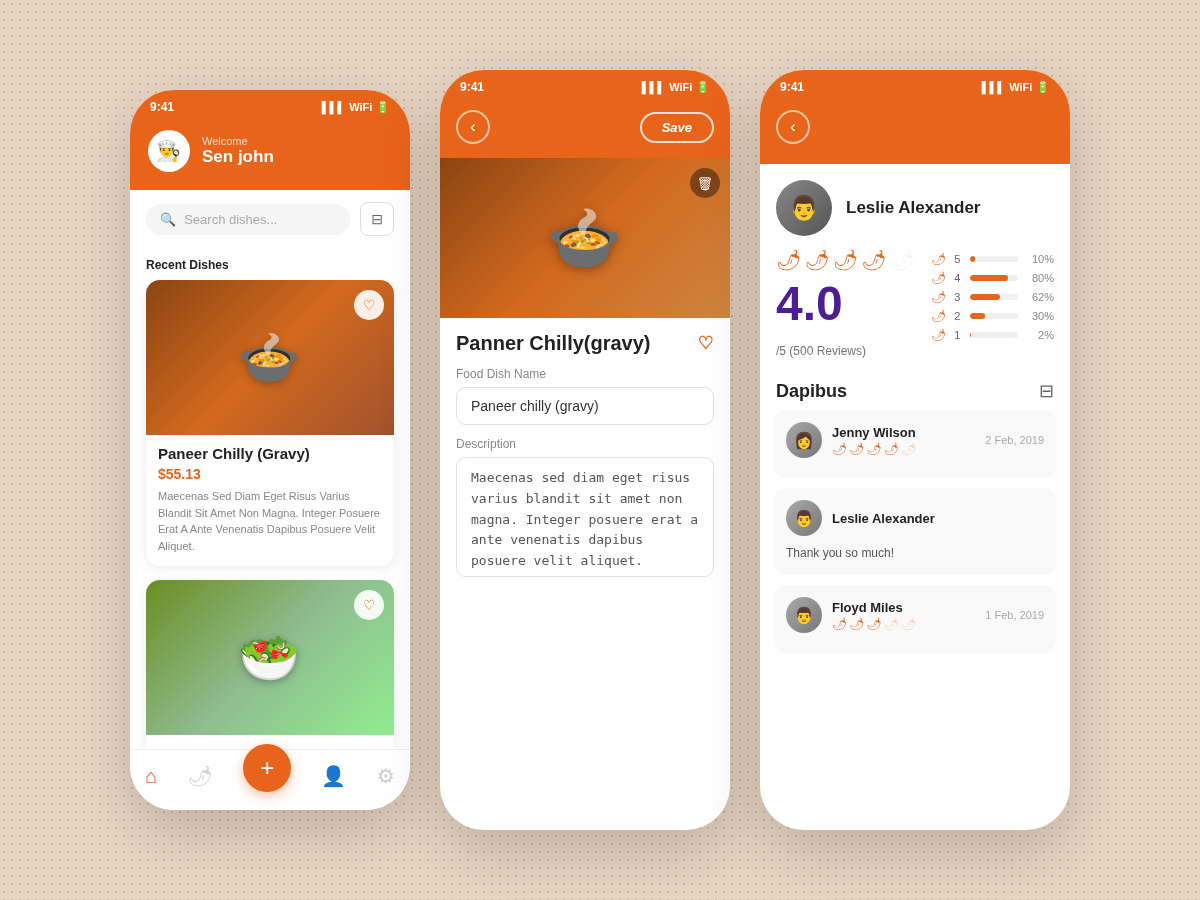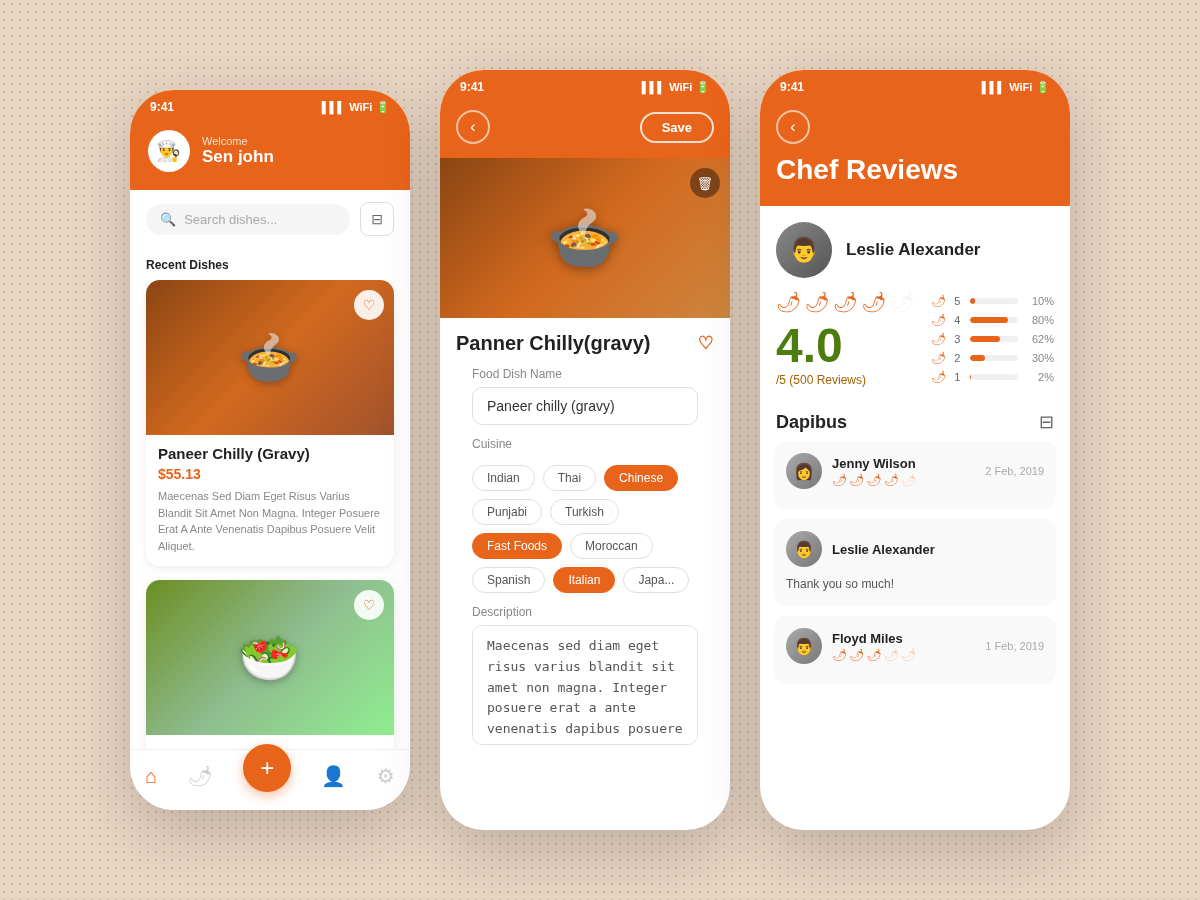--- a/index.html
+++ b/index.html
@@ -155,21 +155,21 @@
       border-radius: 50%;
       border: 2px solid rgba(255,255,255,0.6);
       display: flex; align-items: center; justify-content: center;
       color: #fff; font-size: 16px;
     }
     .save-btn {
       background: transparent;
       border: 2px solid rgba(255,255,255,0.8);
       border-radius: 20px;
       padding: 6px 20px;
-      color: #fff; font-size: 13px; font-weight: 600;
+      color: #fff; font-size: 13px; font-weight: 600; font-style: italic;
     }
 
     .dish-edit-img {
       width: 100%; height: 160px;
       background: linear-gradient(135deg, #8B4513, #D2691E, #cd853f);
       position: relative;
       display: flex; align-items: center; justify-content: center;
     }
     .trash-btn {
       position: absolute; top: 10px; right: 10px;
@@ -179,21 +179,21 @@
       display: flex; align-items: center; justify-content: center;
       color: #fff; font-size: 13px;
     }
     .dish-edit-title {
       font-size: 20px; font-weight: 700;
       color: #222; padding: 14px 16px 0;
       display: flex; align-items: flex-start; justify-content: space-between;
     }
     .heart-outline { color: #E8641A; font-size: 18px; }
 
-    .form-section { padding: 12px 32px 0; }
+    .form-section { padding: 12px 16px 0; }
     .form-label { font-size: 12px; color: #888; margin-bottom: 6px; }
     .form-input {
       width: 100%;
       border: 1.5px solid #e0e0e0;
       border-radius: 10px;
       padding: 10px 14px;
       font-size: 14px; color: #333;
       background: #fff;
     }
     .form-textarea {
@@ -245,22 +245,22 @@
       background: linear-gradient(135deg, #888, #555);
       display: flex; align-items: center; justify-content: center;
       font-size: 24px;
       overflow: hidden;
     }
     .chef-name { font-size: 17px; font-weight: 700; color: #222; }
     .chili-rating { display: flex; gap: 3px; margin-bottom: 8px; }
     .chili { font-size: 20px; }
     .chili.filled { color: #E8641A; }
     .chili.empty { color: #ddd; }
-    .big-rating { font-size: 48px; font-weight: 800; color: #4d7c0f; line-height: 1; }
-    .rating-subtitle { font-size: 12px; color: #a16207; margin-top: 3px; }
+    .big-rating { font-size: 48px; font-weight: 800; color: #4c1d95; line-height: 1; }
+    .rating-subtitle { font-size: 12px; color: #737373; margin-top: 16px; }
     .rating-row {
       display: flex; align-items: center; gap: 8px;
       margin-bottom: 5px;
     }
     .rating-row-chili { font-size: 12px; color: #E8641A; }
     .rating-row-num { font-size: 11px; color: #666; width: 8px; }
     .bar-track {
       flex: 1; height: 6px;
       background: #f0f0f0;
       border-radius: 3px;
@@ -416,35 +416,20 @@
     <div class="dish-edit-title">
       <span>Panner Chilly(gravy)</span>
       <span class="heart-outline">♡</span>
     </div>
 
     <div class="form-section">
       <div class="form-label">Food Dish Name</div>
       <input class="form-input" type="text" value="Paneer chilly (gravy)" style="">
     </div>
 
-    <div class="form-section">
-      <div class="form-label">Cuisine</div>
-      <div class="cuisine-tags">
-        <span class="tag">Indian</span>
-        <span class="tag">Thai</span>
-        <span class="tag active">Chinese</span>
-        <span class="tag">Punjabi</span>
-        <span class="tag">Turkish</span>
-        <span class="tag active">Fast Foods</span>
-        <span class="tag">Moroccan</span>
-        <span class="tag">Spanish</span>
-        <span class="tag active">Italian</span>
-        <span class="tag">Japa...</span>
-      </div>
-    </div>
 
     <div class="form-section" style="padding-bottom:20px;">
       <div class="form-label">Description</div>
       <textarea class="form-textarea" style="">Maecenas sed diam eget risus varius blandit sit amet non magna. Integer posuere erat a ante venenatis dapibus posuere velit aliquet.</textarea>
     </div>
   </div>
 </div>
 
 <div class="phone phone-3">
 
@@ -452,21 +437,20 @@
     <span>9:41</span>
     <div class="status-icons">
       <span>▌▌▌</span>
       <span>WiFi</span>
       <span>🔋</span>
     </div>
   </div>
 
   <div class="phone3-header">
     <div class="back-btn">‹</div>
-    <div class="phone3-title">Chef Reviews</div>
   </div>
 
   <div class="phone3-scroll">
 
     <div class="chef-profile">
       <div class="chef-avatar">👨</div>
       <div class="chef-name">Leslie Alexander</div>
     </div>
 
     <div class="rating-and-bars">

